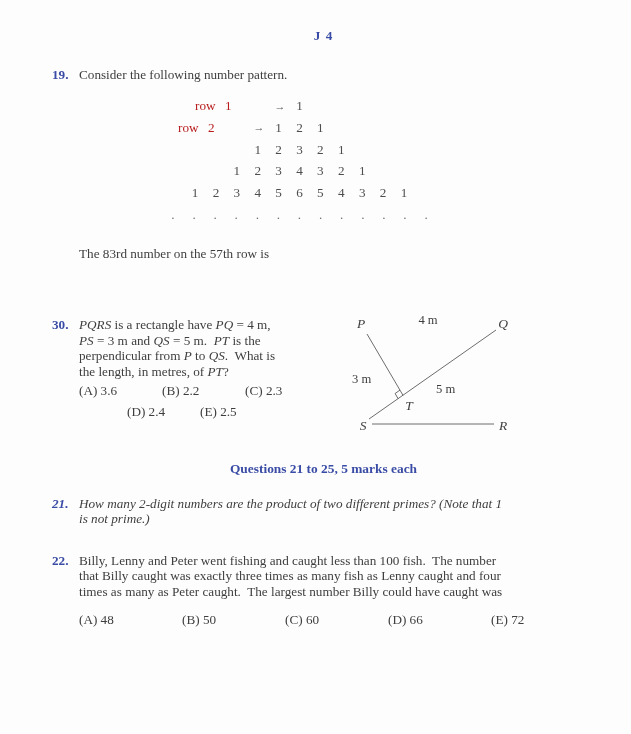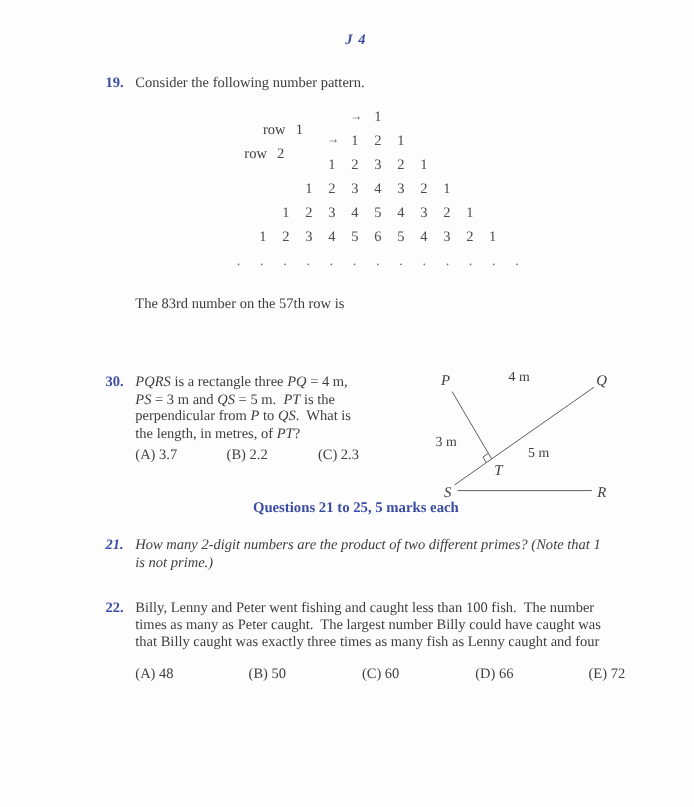--- a/index.html
+++ b/index.html
@@ -15,26 +15,25 @@
     line-height:15.5px;
   }
 
   .page-header {
     margin-left:80px; margin-right:64px;
     padding-top:28px;
     text-align:center;
     font-weight:bold;
     color:#3a4ca5;
     letter-spacing:1px;
-    font-style:italic;
   }
 
   .question {
     position:relative;
-    margin-left:96px; margin-right:64px;
+    margin-left:52px; margin-right:64px;
     padding-left:27px;
   }
   .qnum {
     position:absolute; left:0; top:0;
     font-weight:bold; color:#3a4ca5;
   }
   .pline { white-space:pre; }
 
   
   .q19 { margin-top:23px; }
@@ -43,22 +42,22 @@
     margin-top:13px;
     margin-left:84px;
     width:273px;
     line-height:21.8px;
     color:#4d4d4d;
     text-align:center;
   }
   .prow { position:relative; word-spacing:11px; }
   .prow-dots { word-spacing:14.5px; color:#6f6f6f; }
   .rlabel {
-    position:absolute; top:12px;
-    word-spacing:6px; color:#404040;
+    position:absolute; top:0;
+    word-spacing:6px; color:#b91c1c;
   }
   .rlabel.r1 { right:calc(50% + 68px); }
   .rlabel.r2 { right:calc(50% + 85px); }
   .rarrow {
     position:absolute; top:0.5px;
     font-size:11px; color:#555;
     word-spacing:normal;
   }
   .rarrow.r1 { left:calc(50% - 25px); }
   .rarrow.r2 { left:calc(50% - 46px); }
@@ -91,21 +90,21 @@
     left:298px; top:-7px;
     width:170px; height:126px;
   }
   .diagram svg { display:block; }
   .dg-line { stroke:#5c5c5c; stroke-width:0.9; fill:none; }
   .dg-vertex { font-family:"Liberation Serif","DejaVu Serif",serif; font-style:italic; font-size:13.5px; fill:#3e3e3e; }
   .dg-measure { font-family:"Liberation Serif","DejaVu Serif",serif; font-size:12.6px; fill:#3e3e3e; }
 
   
   .section-heading {
-    margin-top:32px;
+    margin-top:42px;
     margin-left:80px; margin-right:64px;
     text-align:center;
     font-weight:bold;
     font-size:13.4px;
     color:#3a4ca5;
   }
 
   
   .q21 { margin-top:19px;font-style:italic; }
   .q22 { margin-top:26px; }
@@ -127,43 +126,46 @@
         <span class="rarrow r1">→</span>
         <span>1</span>
       </div>
       <div class="prow">
         <span class="rlabel r2">row 2</span>
         <span class="rarrow r2">→</span>
         <span>1 2 1</span>
       </div>
       <div class="prow"><span>1 2 3 2 1</span></div>
       <div class="prow"><span>1 2 3 4 3 2 1</span></div>
-      <div class="prow"><span>1 2 3 4 5 4 3 2 1</span></div>
       <div class="prow"><span>1 2 3 4 5 6 5 4 3 2 1</span></div>
       <div class="prow prow-dots"><span>. . . . . . . . . . . . .</span></div>
     </div>
 
     <p class="qprompt pline">The 83rd number on the 57th row is</p>
 
   </section>
 
   <section class="question q20">
     <span class="qnum">30.</span>
 
     <div class="q20text">
-      <div class="pline"><span class="mi">PQRS</span><span> is a rectangle three </span><span class="mi">PQ</span><span> = 4 m,</span></div>
+      <div class="pline"><span class="mi">PQRS</span><span> is a rectangle have </span><span class="mi">PQ</span><span> = 4 m,</span></div>
       <div class="pline"><span class="mi">PS</span><span> = 3 m and </span><span class="mi">QS</span><span> = 5 m.  </span><span class="mi">PT</span><span> is the</span></div>
       <div class="pline"><span>perpendicular from </span><span class="mi">P</span><span> to </span><span class="mi">QS</span><span>.  What is</span></div>
       <div class="pline"><span>the length, in metres, of </span><span class="mi">PT</span><span>?</span></div>
     </div>
 
     <div class="optline1">
-      <span>(A) 3.7</span>
+      <span>(A) 3.6</span>
       <span>(B) 2.2</span>
       <span>(C) 2.3</span>
+    </div>
+    <div class="optline2">
+      <span>(D) 2.4</span>
+      <span>(E) 2.5</span>
     </div>
 
     <div class="diagram">
       <svg width="170" height="126" viewBox="0 0 170 126">
         <line class="dg-line" x1="19" y1="109" x2="146" y2="20"></line>
         <line class="dg-line" x1="17" y1="24" x2="53" y2="85.3"></line>
         <line class="dg-line" x1="22" y1="114" x2="144" y2="114"></line>
         <polyline class="dg-line" points="48.1,88.7 45.1,83.5 50,80.1"></polyline>
         <text class="dg-vertex" x="11" y="18" text-anchor="middle">P</text>
         <text class="dg-vertex" x="153" y="18" text-anchor="middle">Q</text>
@@ -184,22 +186,22 @@
     <div>
       <div class="pline">How many 2-digit numbers are the product of two different primes? (Note that 1</div>
       <div class="pline">is not prime.)</div>
     </div>
   </section>
 
   <section class="question q22">
     <span class="qnum">22.</span>
     <div>
       <div class="pline">Billy, Lenny and Peter went fishing and caught less than 100 fish.  The number</div>
+      <div class="pline">that Billy caught was exactly three times as many fish as Lenny caught and four</div>
       <div class="pline">times as many as Peter caught.  The largest number Billy could have caught was</div>
-      <div class="pline">that Billy caught was exactly three times as many fish as Lenny caught and four</div>
     </div>
     <div class="optgrid5">
       <span>(A) 48</span>
       <span>(B) 50</span>
       <span>(C) 60</span>
       <span>(D) 66</span>
       <span>(E) 72</span>
     </div>
   </section>
 

